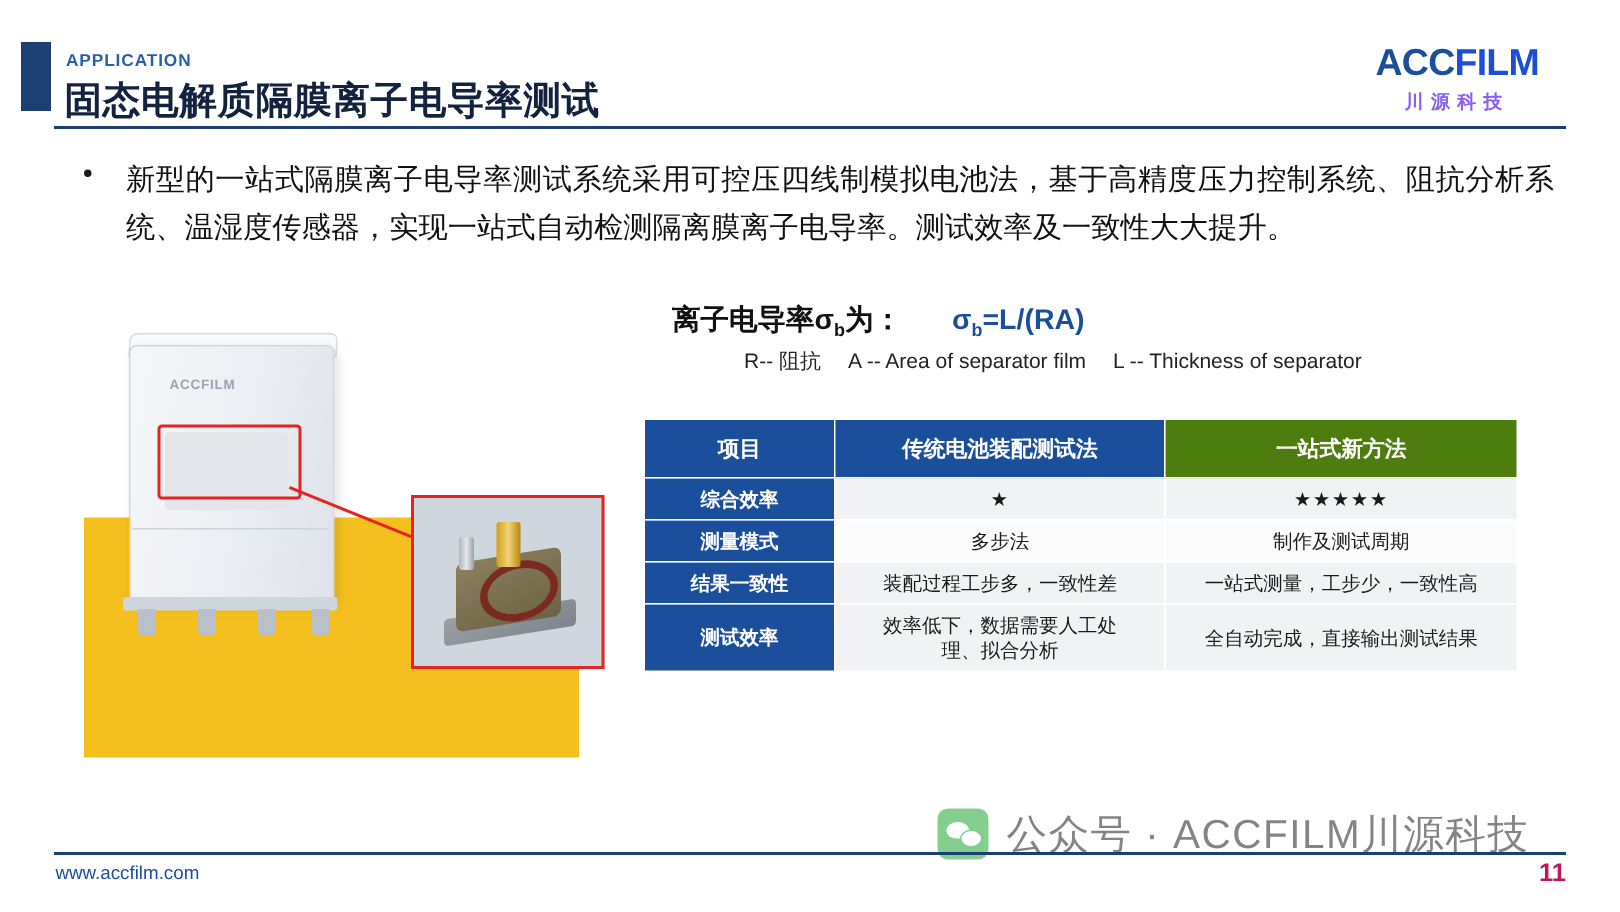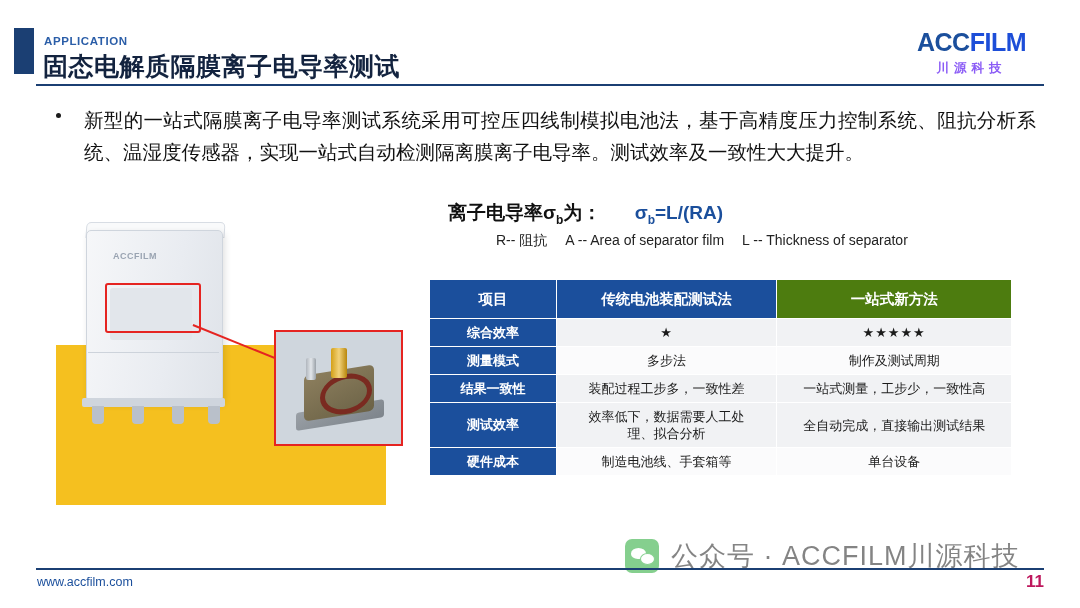--- a/index.html
+++ b/index.html
@@ -487,25 +487,20 @@
     <tr class="r-odd">
       <td class="c-label">结果一致性</td>
       <td class="c-val">装配过程工步多，一致性差</td>
       <td class="c-val">一站式测量，工步少，一致性高</td>
     </tr>
     <tr class="r-odd">
       <td class="c-label">测试效率</td>
       <td class="c-val">效率低下，数据需要人工处理、拟合分析</td>
       <td class="c-val">全自动完成，直接输出测试结果</td>
     </tr>
-    <tr class="r-even">
-      <td class="c-label">硬件成本</td>
-      <td class="c-val">制造电池线、手套箱等</td>
-      <td class="c-val">单台设备</td>
-    </tr>
   </tbody>
 </table>
 
 <div id="wechat">
   <div class="wechat-icon"></div>
   <div class="wechat-text">公众号 · ACCFILM川源科技</div>
 </div>
 
 <div id="footer-rule"></div>
 <div id="footer-url">www.accfilm.com</div>

